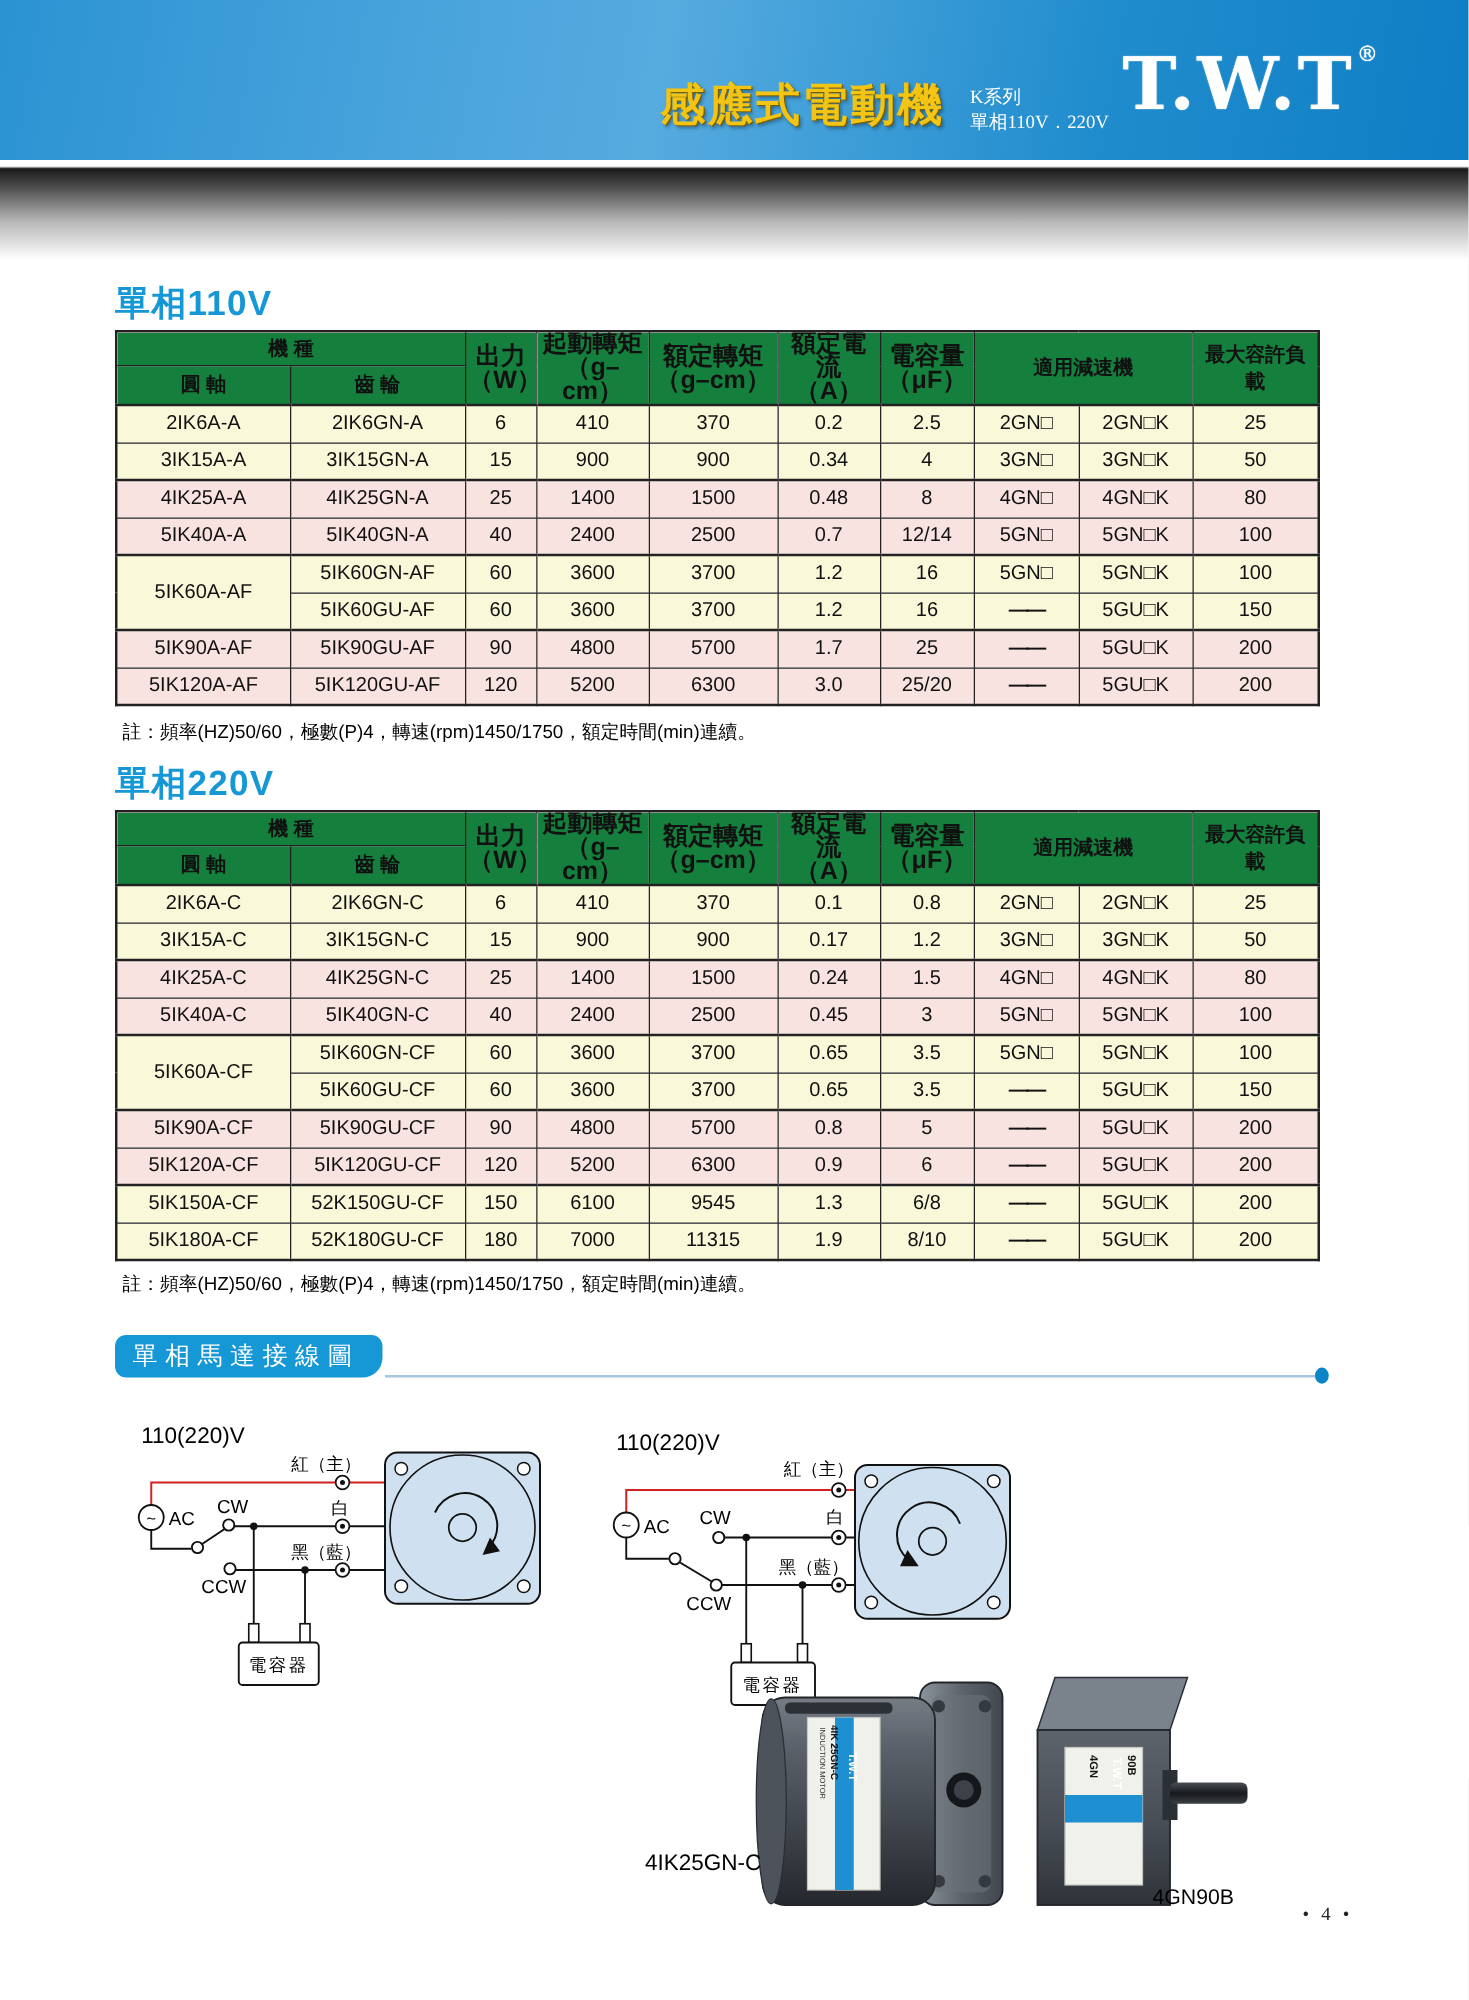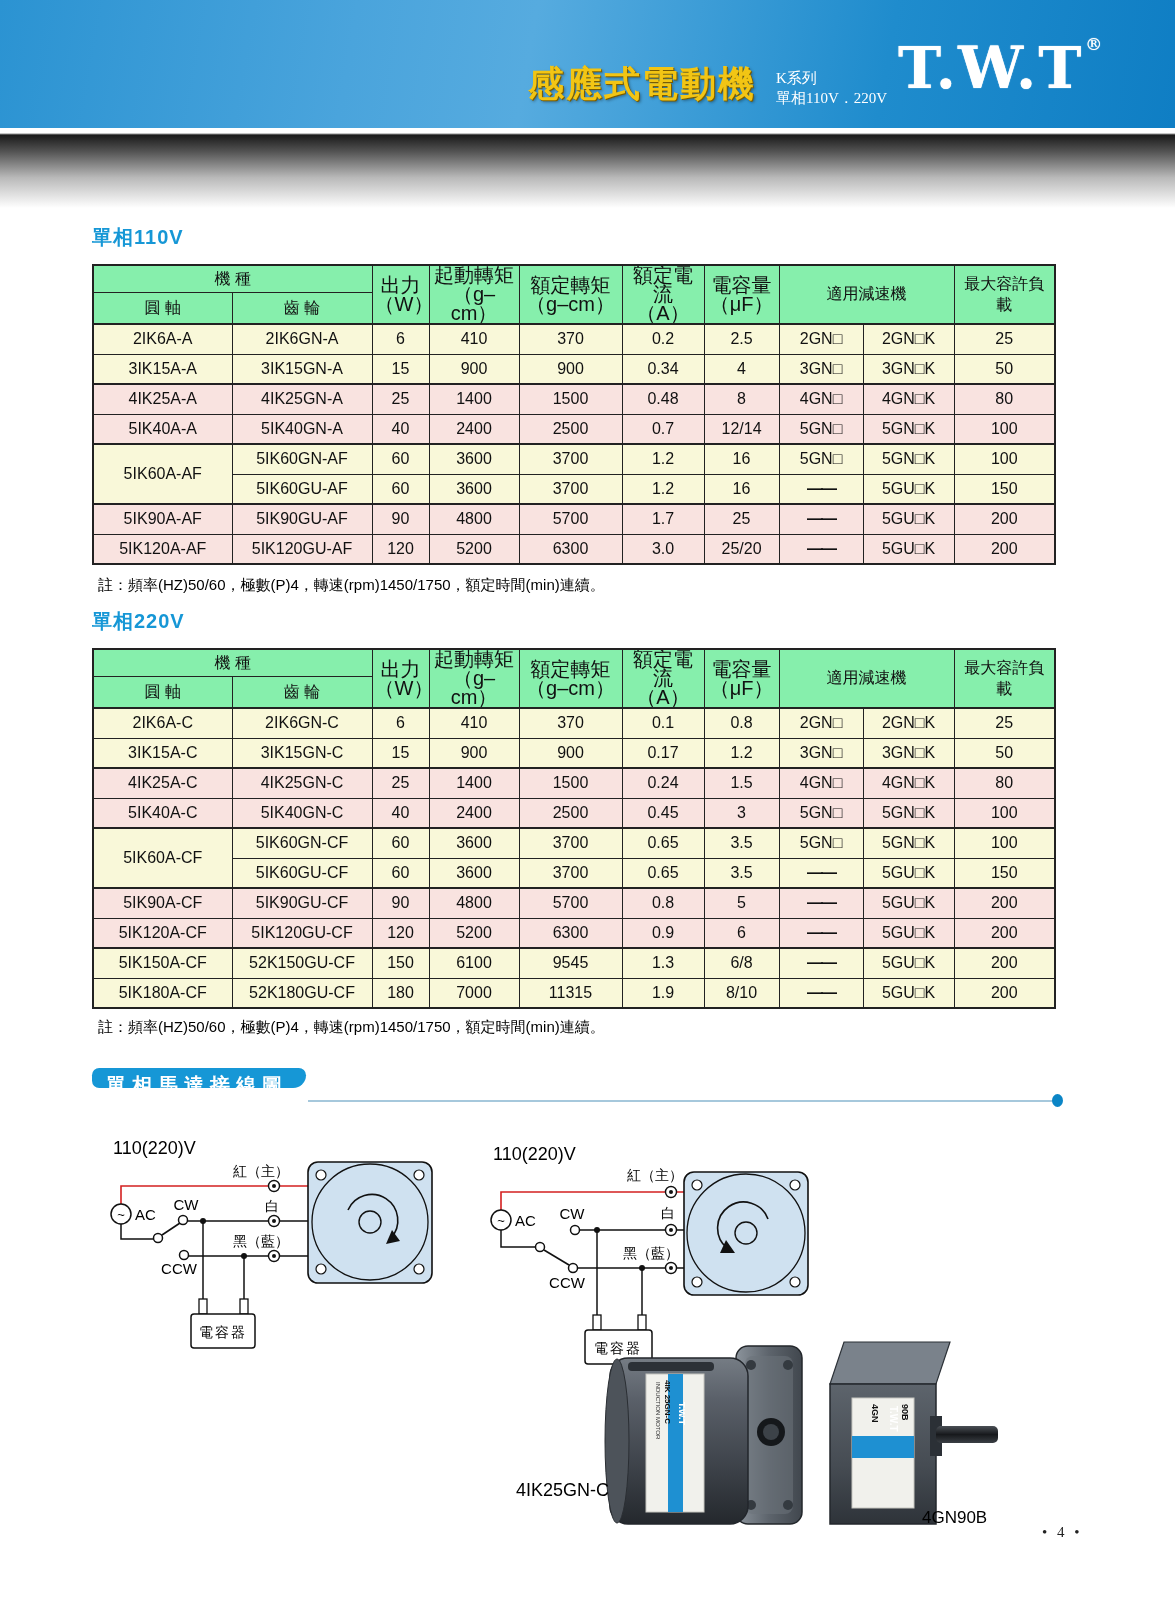--- a/index.html
+++ b/index.html
@@ -15,42 +15,42 @@
   .brand-sub{margin-left:20px;margin-top:2px;color:#fff;font-family:"Liberation Serif","DejaVu Serif",serif;
              font-size:15px;line-height:1.35;white-space:nowrap;}
   .logo{position:absolute;left:898px;top:36px;color:#ffffff;
         font-family:"DejaVu Serif","Liberation Serif",serif;font-weight:bold;
         font-size:58px;letter-spacing:2px;line-height:1;text-shadow:0 0 1px #fff;}
   .logo sup{font-size:17px;font-weight:normal;vertical-align:38px;margin-left:2px;}
   .shadowband{position:absolute;left:0;top:128px;width:1175px;height:80px;
               background:linear-gradient(#ffffff 0px,#ffffff 5px,#1a1a1a 7px,#555 30%,#b9b9b9 62%,#ffffff 100%);}
 
   
-  .sec-title{position:absolute;font-size:20px;font-weight:bold;color:#1697d6;letter-spacing:1px;}
+  .sec-title{position:absolute;font-size:28px;font-weight:bold;color:#1697d6;letter-spacing:1px;}
   .note{position:absolute;font-size:15px;color:#000;}
 
   
   table.spec{position:absolute;border-collapse:collapse;table-layout:fixed;width:962px;
              border:2px solid #222;font-size:16px;}
   table.spec th,table.spec td{border:1px solid #222;text-align:center;vertical-align:middle;
              padding:0 2px;overflow:hidden;}
-  table.spec thead th{background:#86efac;font-weight:normal;}
+  table.spec thead th{background:#15803d;font-weight:bold;}
   table.spec thead tr.h1 th{height:26px;}
   table.spec thead tr.h2 th{height:30px;}
   table.spec thead .two-line{line-height:19px;font-size:20px;}
   table.spec tbody tr{height:30px;}
   table.spec tbody tr:first-child td{border-top:2px solid #222;margin-left:26px;}
   tr.ry td{background:#f9f8d9;}
   tr.rp td{background:#f9e3e0;}
   tr.gt td{border-top-width:2px;}
   td.dash{letter-spacing:-2px;font-weight:bold;}
 
   
-  .banner{position:absolute;left:92px;top:1068px;height:20px;line-height:34px;padding:0 18px 0 14px;
-          background:#1697d6;color:#fff;font-size:20px;font-weight:bold;letter-spacing:6px;
+  .banner{position:absolute;left:92px;top:1068px;height:34px;line-height:34px;padding:0 18px 0 14px;
+          background:#1697d6;color:#fff;font-size:20px;font-weight:normal;letter-spacing:6px;
           border-radius:9px 9px 16px 9px;}
   .banner-line{position:absolute;left:308px;top:1100px;width:748px;height:2px;background:#a6c8dc;}
   .banner-dot{position:absolute;left:1052px;top:1094px;width:11px;height:13px;border-radius:50%;background:#0b85c6;}
 
   .diagram{position:absolute;}
   .photo-label{position:absolute;font-size:18px;color:#000;}
   .pagenum{position:absolute;left:1042px;top:1524px;font-size:15px;color:#222;
            font-family:"Liberation Serif","DejaVu Serif",serif;letter-spacing:3px;}
 
   svg text{font-family:"Liberation Sans","DejaVu Sans",sans-serif;}

